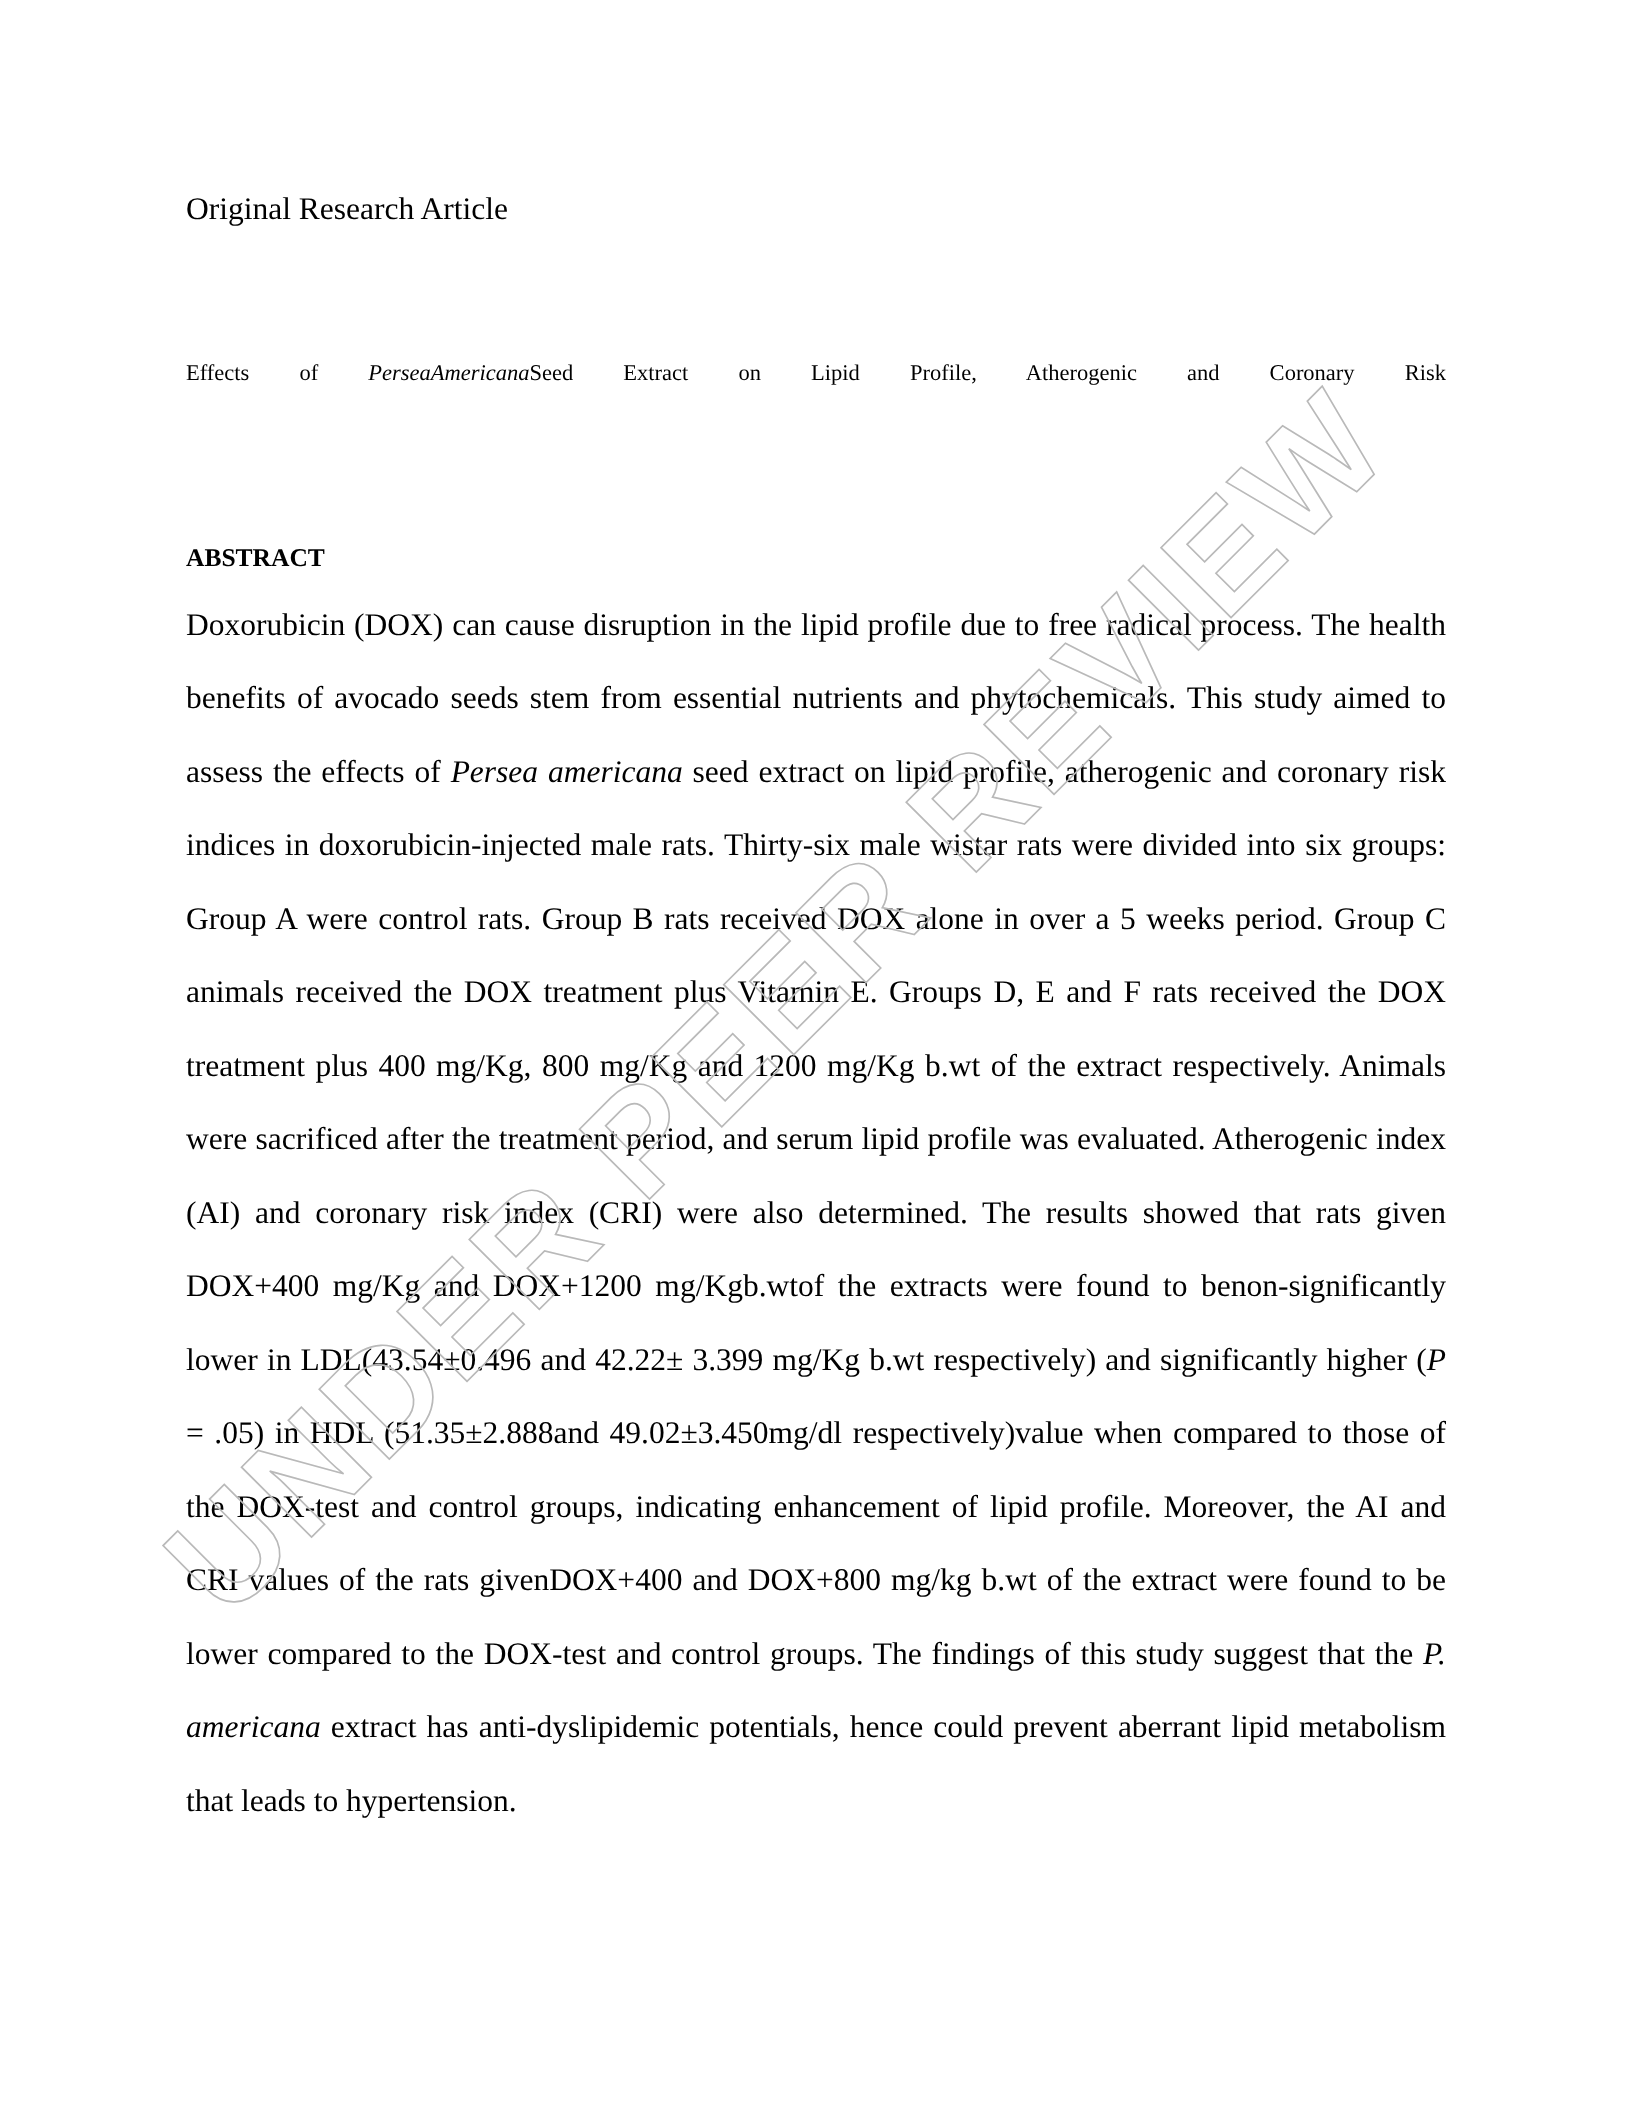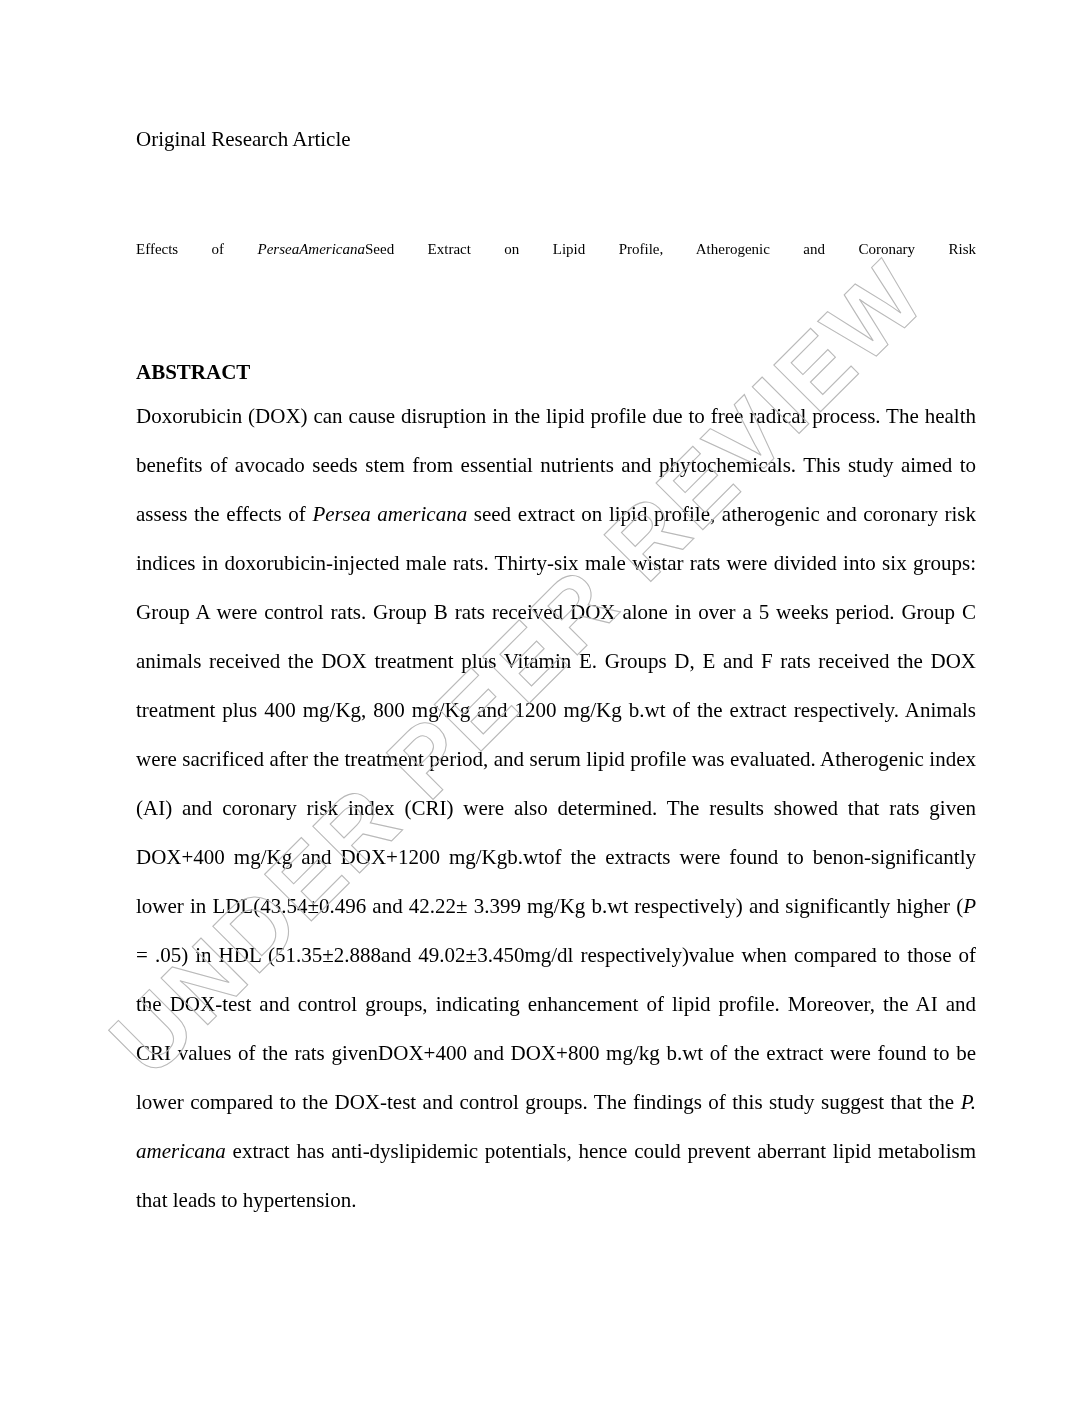--- a/index.html
+++ b/index.html
@@ -11,21 +11,21 @@
     position: relative;
     width: 1088px;
     height: 1408px;
     background: #ffffff;
     overflow: hidden;
     font-family: "Liberation Serif", "DejaVu Serif", serif;
     color: #000000;
   }
   .content {
     position: absolute;
-    left: 136px;
+    left: 124px;
     top: 0;
     width: 840px;
     height: 1244px;
   }
   .article-type {
     position: absolute;
     top: 125px;
     left: 0;
     font-size: 21px;
     line-height: 28px;
@@ -46,21 +46,21 @@
   }
   .title .justify-line::after {
     content: "";
     display: inline-block;
     width: 100%;
   }
   .abstract-heading {
     position: absolute;
     top: 358px;
     left: 0;
-    font-size: 21px;
+    font-size: 17px;
     font-weight: bold;
     line-height: 28px;
   }
   .abstract-body {
     position: absolute;
     top: 392px;
     left: 0;
     width: 840px;
     font-size: 21px;
     line-height: 49px;

